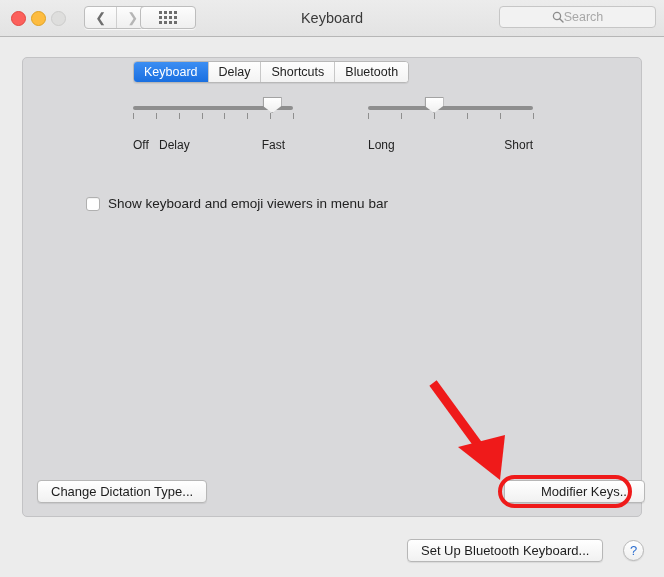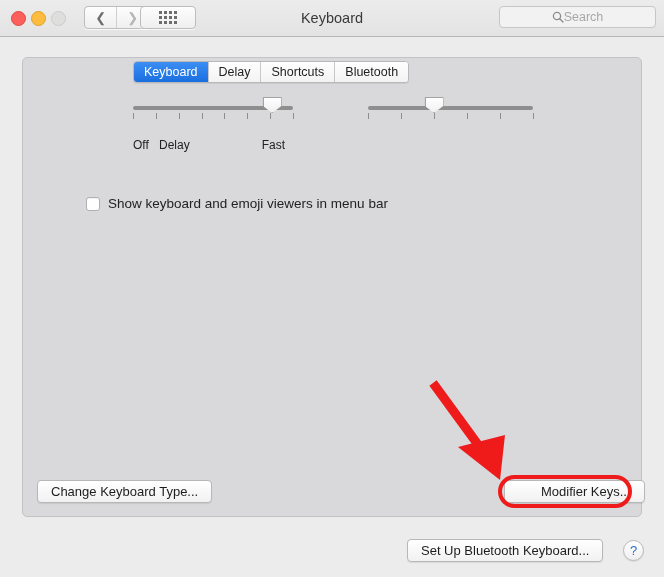--- a/index.html
+++ b/index.html
@@ -341,28 +341,32 @@
     <div class="thumb" id="thumb-delay" style="left: 40%;"></div>
   </div>
   <div class="ticks" id="ticks-delay">
       <i style="left: 0%;"></i>
       <i style="left: 20%;"></i>
       <i style="left: 40%;"></i>
       <i style="left: 60%;"></i>
       <i style="left: 80%;"></i>
       <i style="left: 100%;"></i>
     </div>
+  <div class="endlabels">
+    <span style="left:0">Long</span>
+    <span style="right:0">Short</span>
+  </div>
 </div>
 
 <div id="checkrow">
   <div id="checkbox"></div>
   <span class="lbl">Show keyboard and emoji viewers in menu bar</span>
 </div>
 
-<div class="pushbtn" id="btn-change-keyboard-type">Change Keyboard Type...</div>
+<div class="pushbtn" id="btn-change-keyboard-type">Change Dictation Type...</div>
 
 <div class="pushbtn" id="btn-modifier-keys">Modifier Keys...</div>
 
 <div class="pushbtn" id="btn-setup-bluetooth">Set Up Bluetooth Keyboard...</div>
 
 <div id="helpbtn">?</div>
 
 <div id="annot-ring"></div>
 
 <svg id="annot-arrow" viewBox="0 0 130 110">

